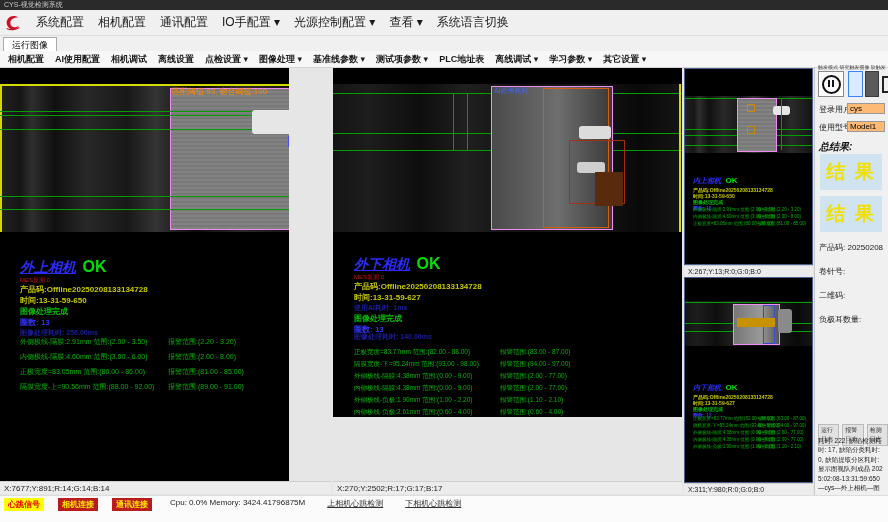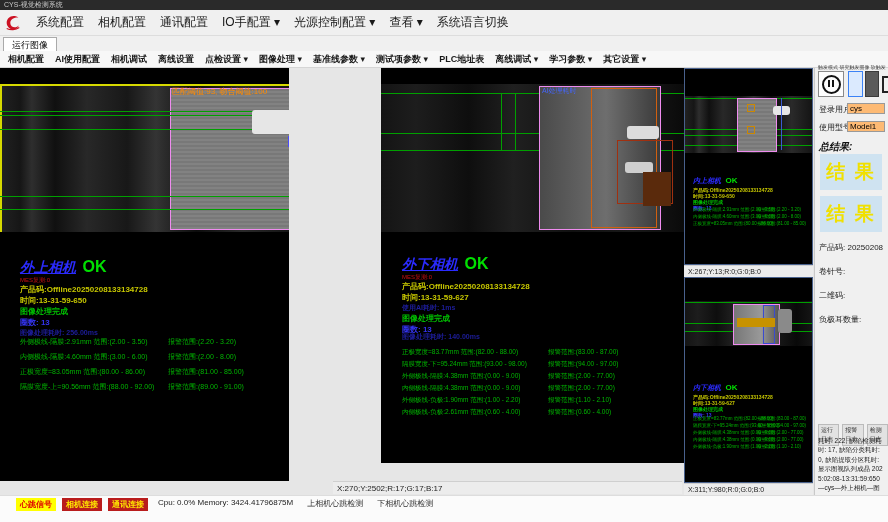--- a/index.html
+++ b/index.html
@@ -93,26 +93,26 @@
   .resultbox{position:absolute;left:5px;width:62px;height:36px;background:#cfe3f1;
              display:flex;align-items:center;justify-content:center;
              color:#f0e000;font-size:19px;font-weight:bold;letter-spacing:2px;}
   .logtabs{position:absolute;left:3px;top:356px;display:flex;gap:3px;}
   .logtab{font-size:6px;color:#333;background:#e2e2e2;border:1px solid #bbb;padding:1px 2px;cursor:pointer;}
   .logtext{position:absolute;left:3px;top:368px;width:67px;height:56px;font-size:6.5px;line-height:1.45;
            color:#222;overflow:hidden;word-break:break-all;}
 
   
   .statusbar{left:0;top:495px;width:888px;height:27px;background:#fbfbfb;border-top:1px solid #ddd;
-             display:flex;align-items:flex-start;gap:6px;padding:2px 16px;box-sizing:border-box;}
+             display:flex;align-items:flex-start;gap:14px;padding:2px 4px;box-sizing:border-box;}
   .bdg{font-size:8px;font-weight:bold;padding:1px 4px;}
   .bdg-y{background:#ffff00;color:#e00000;}
   .bdg-r{background:#b91c1c;color:#ffe600;}
   .cpu{font-size:8px;color:#222;margin-left:4px;}
-  .hlink{font-size:8px;color:#333;cursor:pointer;margin-left:8px;}
+  .hlink{font-size:8px;color:#333;text-decoration:underline;cursor:pointer;margin-left:8px;}
 </style>
 </head>
 <body>
 
 <div class="app">
 
   <div class="abs titlebar">
     <span>CYS-视觉检测系统</span>
   </div>
 
@@ -194,22 +194,23 @@
         <div class="mrow">
           <span>正极宽度=83.05mm 范围:(80.00 - 86.00)</span>
           <span class="alarm">报警范围:(81.00 - 85.00)</span>
         </div>
         <div class="mrow">
           <span>隔膜宽度-上=90.56mm 范围:(88.00 - 92.00)</span>
           <span class="alarm">报警范围:(89.00 - 91.00)</span>
         </div>
       </div>
     </div>
-
-    <div class="cam-panel" style="left:333px;top:0;width:349px;height:395px;margin-left:48px;">
+    <div class="coordbar" style="left:0;top:413px;width:331px;height:13px;">X:7677;Y:891;R:14;G:14;B:14</div>
+
+    <div class="cam-panel" style="left:333px;top:0;width:349px;height:349px;">
       <div class="imgband band-mid" style="top:16px;height:148px;">
         <div class="hline" style="top:9px;"></div>
         <div class="hline" style="top:49px;"></div>
         <div class="hline" style="top:66px;"></div>
         <div class="vline" style="left:120px;top:9px;height:57px;"></div>
         <div class="vline" style="left:134px;top:9px;height:57px;"></div>
         <div class="product" style="left:158px;top:2px;width:120px;height:142px;background:linear-gradient(90deg,#4a4a4a,#6e6e6e 55%,#3a3a3a);"></div>
         <div style="position:absolute;left:210px;top:4px;width:64px;height:138px;border:1px solid #d06010;"></div>
         <div style="position:absolute;left:236px;top:56px;width:54px;height:62px;border:1px solid #a03010;"></div>
         <div class="connector" style="left:246px;top:42px;width:32px;height:13px;background:#dcdcdc;"></div>

